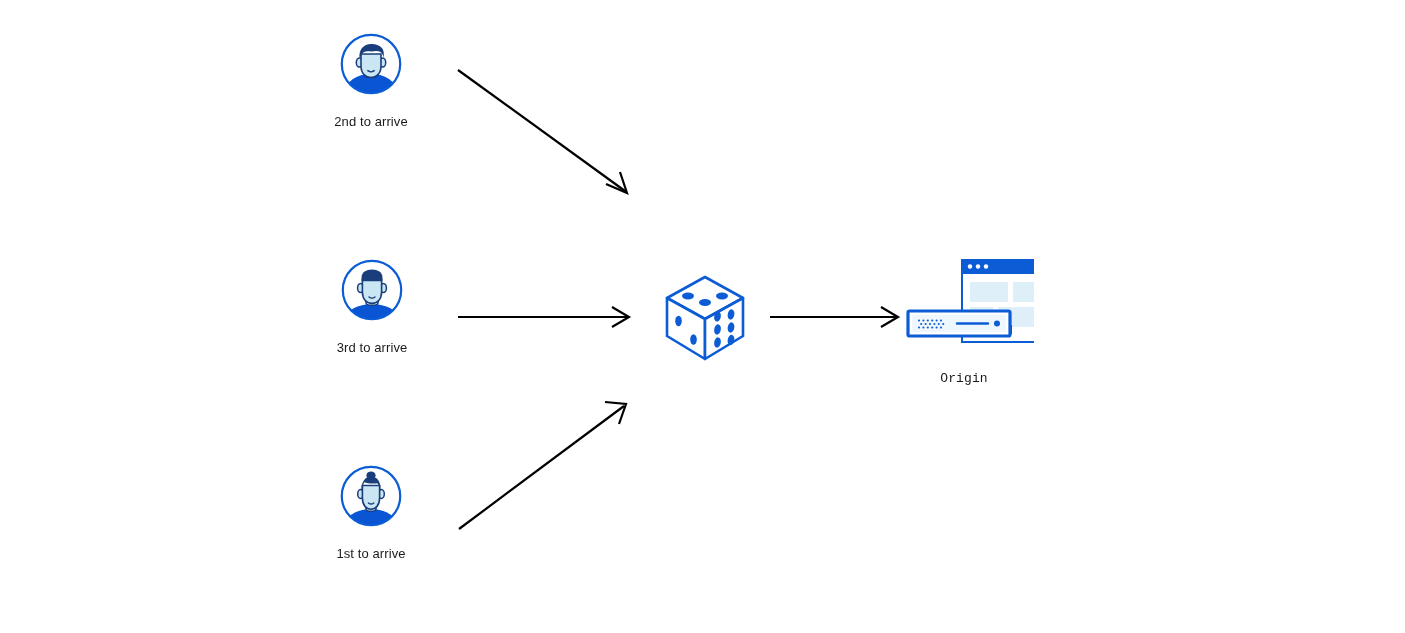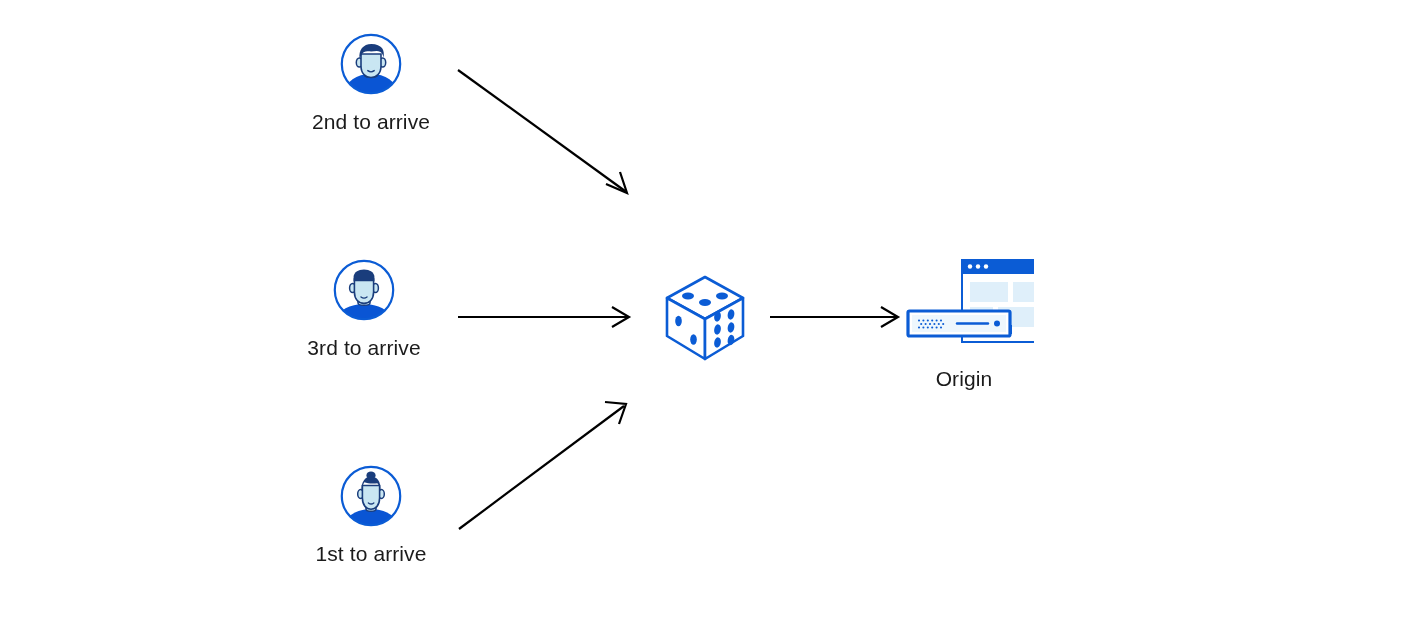--- a/index.html
+++ b/index.html
@@ -26,21 +26,21 @@
   }
   .avatar-node { width: 160px; }
   .avatar-wrap {
     width: 64px;
     height: 64px;
     margin: 0 auto;
   }
   .node-label {
     margin-top: 15px;
     text-align: center;
-    font-size: 21px;
+    font-size: 13px;
     line-height: 21px;
     color: #1b1b1b;
     white-space: nowrap;
     letter-spacing: 0.1px;
   }
   .arrows-layer {
     position: absolute;
     left: 0; top: 0;
     width: 1405px;
     height: 633px;
@@ -111,21 +111,21 @@
           <path d="M20.6 26.5 c -1.2 -8.5 3.6 -14.6 11.8 -14.6 c 5.2 0 8.6 1.6 10.6 4.2 c 1.8 2.4 2.2 5.8 1.6 9.6 c -0.6 -3.4 -2 -5.2 -3.6 -6 c -3 -1.5 -7 0.2 -11 -0.4 c -3.2 -0.5 -5.6 0.5 -7 2.6 c -1 1.5 -1.6 2.9 -2.4 4.6 Z" fill="#1a3d7c"></path>
 
           <path d="M28.8 38.6 c 2 1.6 4.4 1.6 6.4 0" fill="none" stroke="#1a3d7c" stroke-width="1.4" stroke-linecap="round"></path>
         </g>
         <circle cx="32" cy="32" r="29.2" fill="none" stroke="#0b5cd5" stroke-width="2.2"></circle>
       </svg>
     </div>
     <div class="node-label">2nd to arrive</div>
   </div>
 
-  <div class="node avatar-node" style="left:284px; top:258px;">
+  <div class="node avatar-node" style="left:292px; top:258px;">
     <div class="avatar-wrap">
       <svg viewBox="0 0 64 64" width="64" height="64">
         <defs>
           <clipPath id="clip3rd">
               <circle cx="32" cy="32" r="29.2"></circle>
             </clipPath>
         </defs>
         <g clip-path="url(#clip3rd)">
           <rect x="0" y="0" width="64" height="64" fill="#ffffff"></rect>
 
@@ -248,16 +248,16 @@
             <circle cx="33.8" cy="74.5" r="1.05"></circle>
               <circle cx="38.2" cy="74.5" r="1.05"></circle>
             <circle cx="42.6" cy="74.5" r="1.05"></circle>
               <circle cx="47" cy="74.5" r="1.05"></circle>
           </g>
           <line x1="63" y1="70.5" x2="94" y2="70.5" stroke="#0b5cd5" stroke-width="2.4" stroke-linecap="round"></line>
           <circle cx="103" cy="70.5" r="3" fill="#0b5cd5"></circle>
         </g>
       </svg>
     </div>
-    <div class="node-label" style="">Origin</div>
+    <div class="node-label" style="font-family:Liberation Mono, monospace;">Origin</div>
   </div>
 
 </div>
 
 </body></html>

